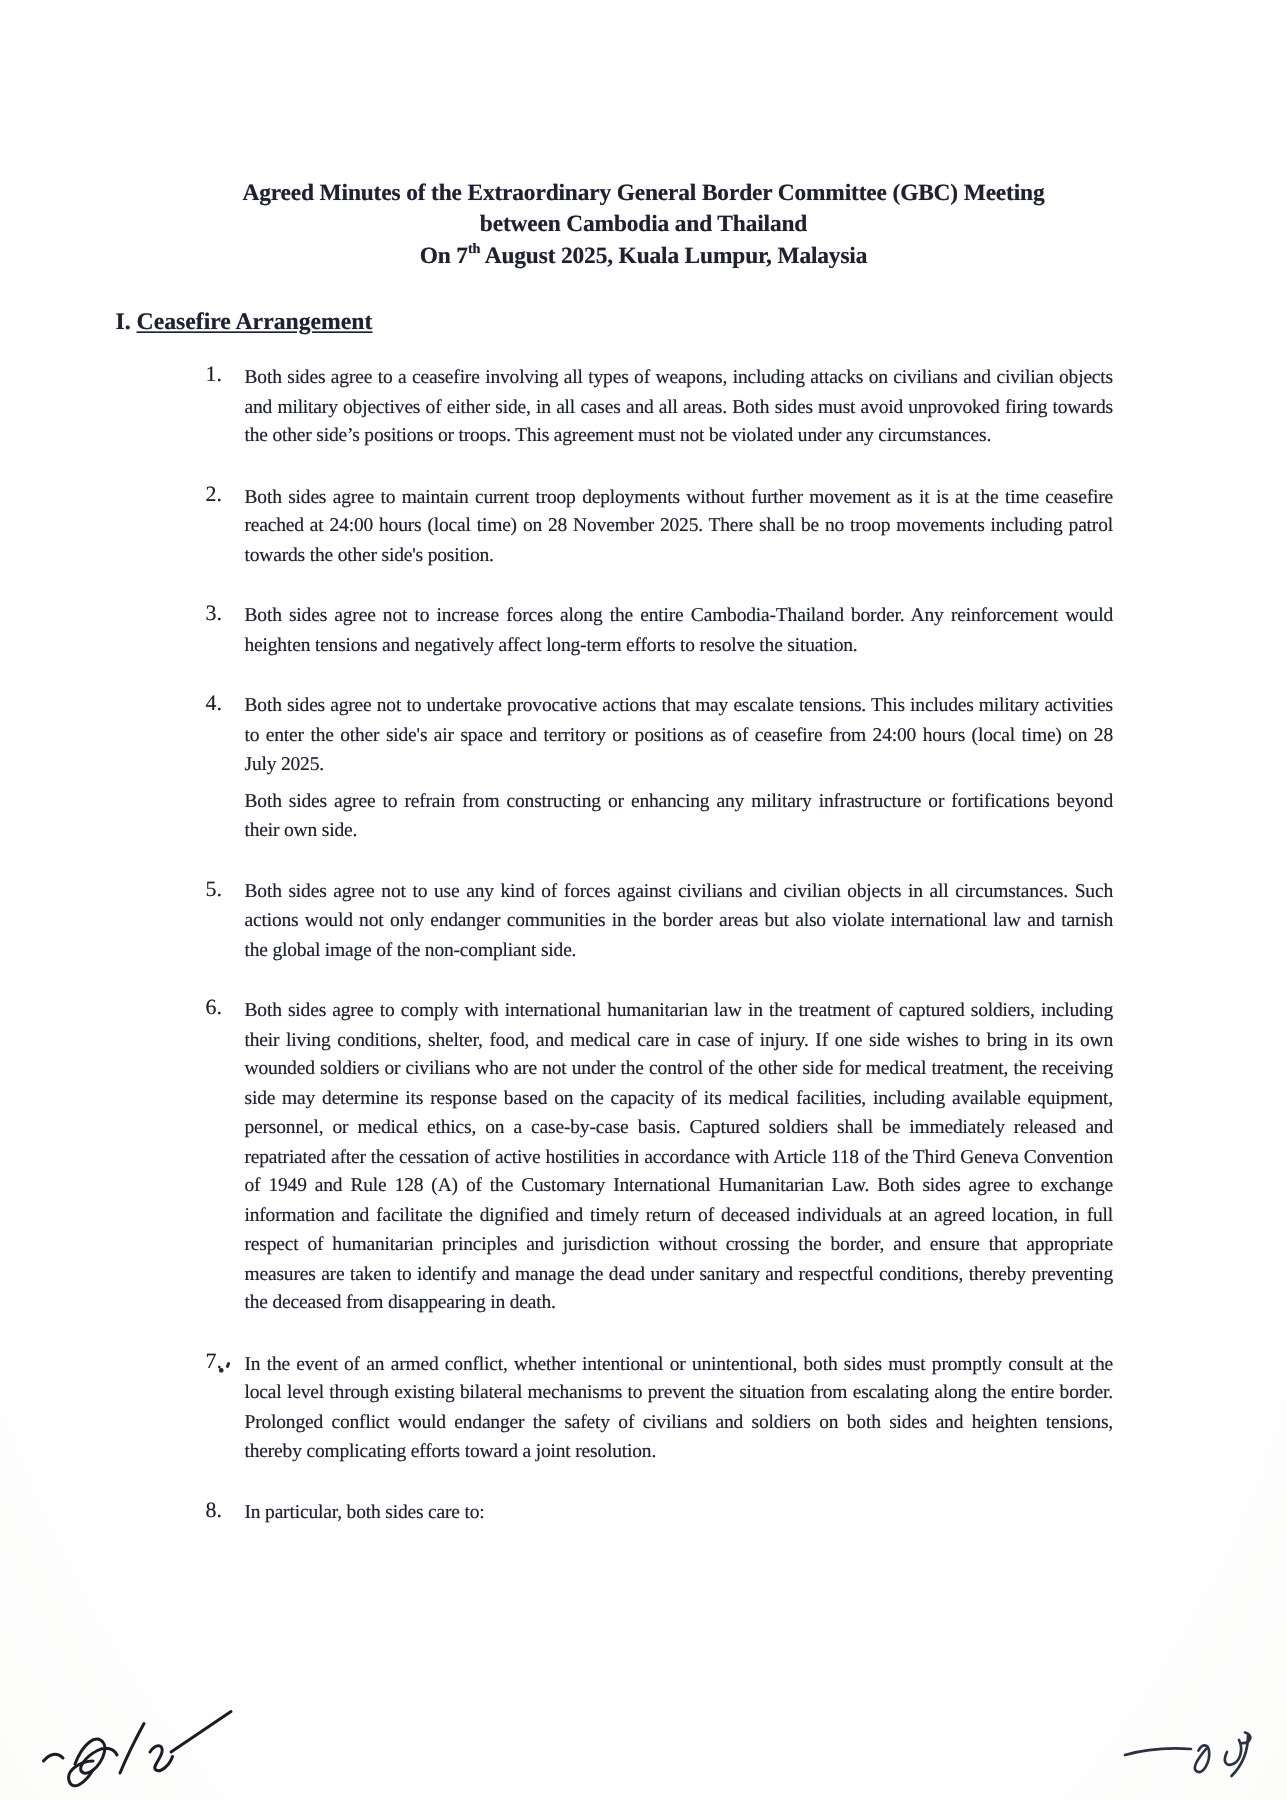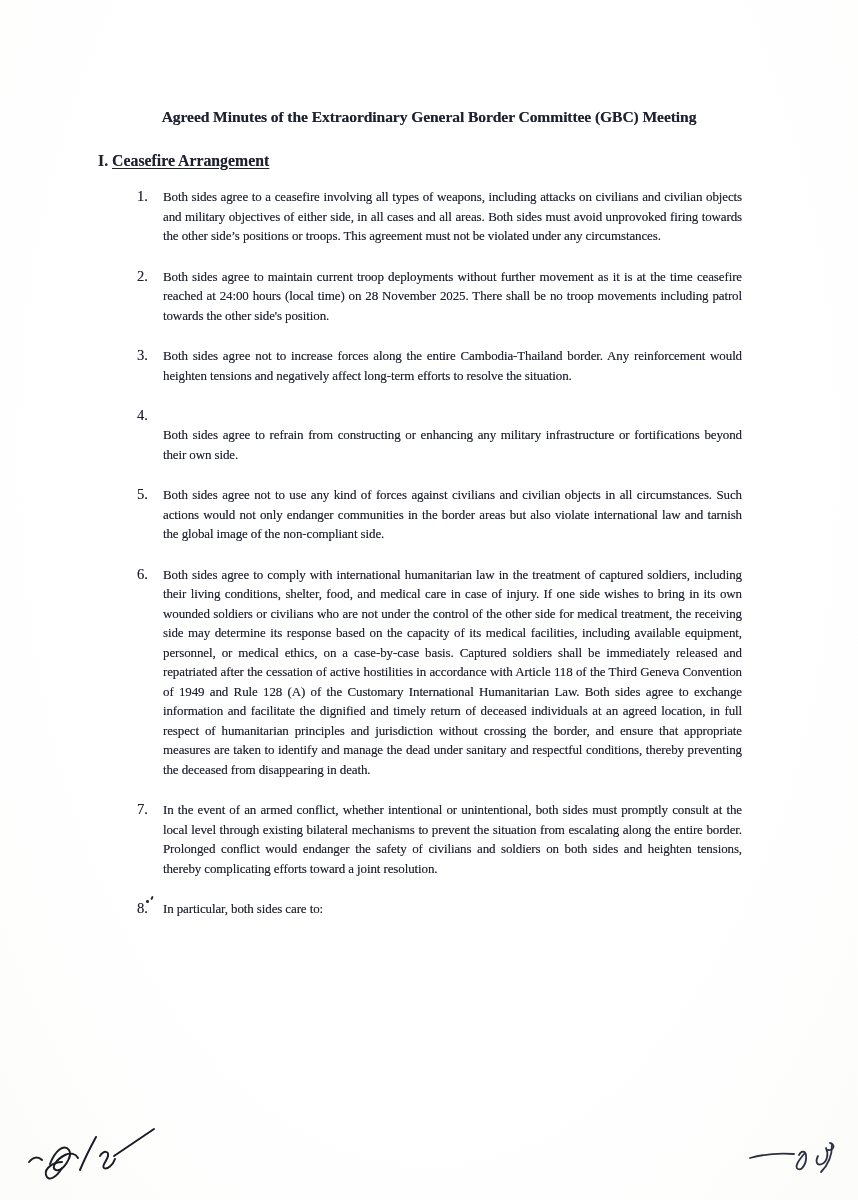--- a/index.html
+++ b/index.html
@@ -6,37 +6,37 @@
   .page {
     position: relative;
     width: 858px;
     height: 1200px;
     margin: 0 auto;
     background: radial-gradient(ellipse at 50% 38%, #ffffff 62%, #fcfcfb 100%);
     font-family: "Liberation Serif", "DejaVu Serif", serif;
     color: #1e2130;
     overflow: hidden;
   }
-  .content { position:absolute; top:0; left:0; width:100%; }
+  .content { position:absolute; top:12px; left:0; width:100%; }
 
   
   .title-block {
     margin-top: 106px;
     text-align: center;
     font-weight: bold;
     font-size: 15.6px;
     line-height: 21px;
     letter-spacing: -0.1px;
     text-shadow: 0 0 0.5px rgba(20,22,40,0.55);
   }
   .title-block sup { font-size: 9.5px; vertical-align: super; line-height: 0; }
 
   
   .section-heading {
-    margin: 25px 0 0 98px;
+    margin: 25px 0 0 77px;
     font-weight: bold;
     font-size: 15.8px;
     text-shadow: 0 0 0.5px rgba(20,22,40,0.55);
   }
   .section-heading .u { text-decoration: underline; text-underline-offset: 2px; }
 
   
   .list {
     margin: 17px 116px 0 137px;
   }
@@ -49,21 +49,21 @@
   }
   .item .txt {
     flex: 1;
     margin: 0;
     font-size: 13px;
     line-height: 19.5px;
     letter-spacing: -0.12px;
     text-align: justify;
     text-shadow: 0 0 0.45px rgba(20,22,40,0.5);
   }
-  .item .txt.cont { margin-top: 19px; }
+  .item .txt.cont { margin-top: 5px; }
   .item .txt-wrap { flex: 1; }
 
   
   .stray-mark { position: absolute; left: 146px; top: 896px; width: 8px; height: 8px; }
   .stray-mark i {
     position:absolute; display:block; background:#2a2c38; border-radius:50%;
   }
   .stray-mark i:nth-child(1){ width:2.5px; height:2.5px; left:0; top:4px; }
   .stray-mark i:nth-child(2){ width:2px; height:4px; left:5px; top:0; transform:rotate(24deg); border-radius:2px; }
 
@@ -74,20 +74,22 @@
   svg path { fill: none; stroke-linecap: round; stroke-linejoin: round; }
 </style>
 </head>
 <body>
 
 <div class="page">
   <div class="content">
 
     <div class="title-block">
       <div>Agreed Minutes of the Extraordinary General Border Committee (GBC) Meeting</div>
+      <div>between Cambodia and Thailand</div>
+      <div><span>On 7</span><sup>th</sup><span> August 2025, Kuala Lumpur, Malaysia</span></div>
     </div>
 
     <div class="section-heading">
       <span>I.</span>
       <span class="u">Ceasefire Arrangement</span>
     </div>
 
     <div class="list">
 
       <div class="item">
@@ -101,20 +103,21 @@
       </div>
 
       <div class="item">
         <span class="num">3.</span>
         <p class="txt">Both sides agree not to increase forces along the entire Cambodia-Thailand border. Any reinforcement would heighten tensions and negatively affect long-term efforts to resolve the situation.</p>
       </div>
 
       <div class="item">
         <span class="num">4.</span>
         <div class="txt-wrap">
+          <p class="txt">Both sides agree not to undertake provocative actions that may escalate tensions. This includes military activities to enter the other side's air space and territory or positions as of ceasefire from 24:00 hours (local time) on 28 July 2025.</p>
           <p class="txt cont">Both sides agree to refrain from constructing or enhancing any military infrastructure or fortifications beyond their own side.</p>
         </div>
       </div>
 
       <div class="item">
         <span class="num">5.</span>
         <p class="txt">Both sides agree not to use any kind of forces against civilians and civilian objects in all circumstances. Such actions would not only endanger communities in the border areas but also violate international law and tarnish the global image of the non-compliant side.</p>
       </div>
 
       <div class="item">

